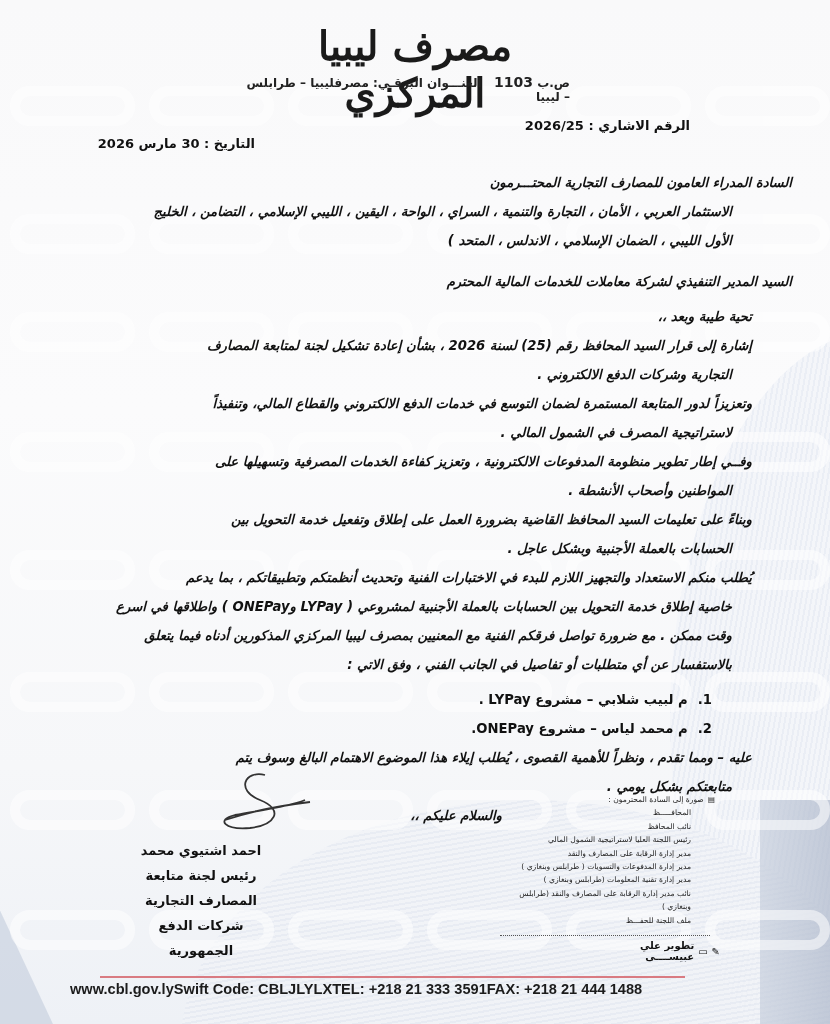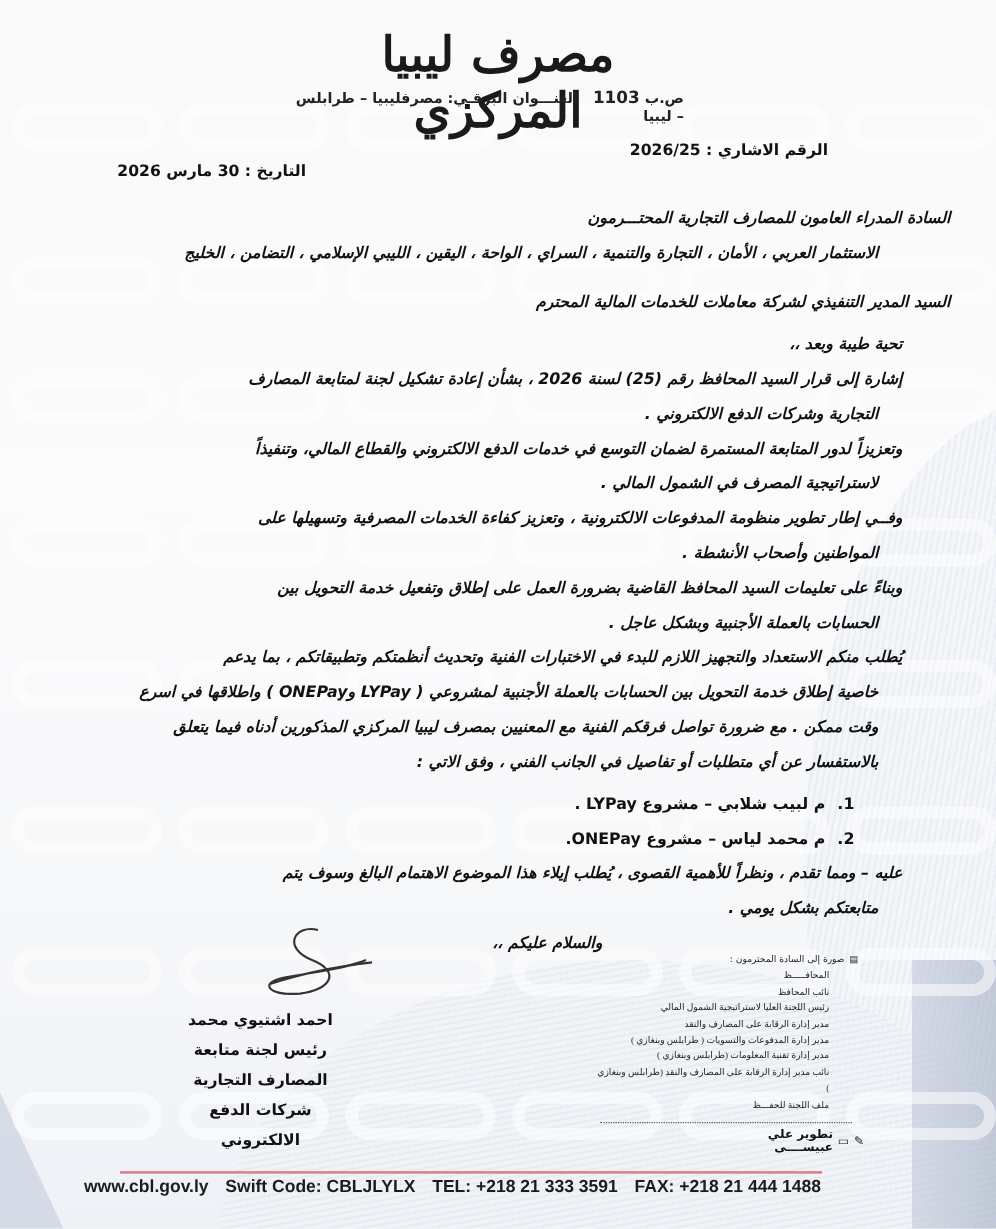--- a/index.html
+++ b/index.html
@@ -70,48 +70,48 @@
     .gap { height: 12px; }
     .list { padding-right: 80px; }
     .list-item { display: flex; gap: 10px; }
     .closing { padding-right: 290px; }
 
     
     .signature-scribble {
       position: absolute; left: 205px; top: 770px; width: 110px; height: 70px;
     }
     .signer {
-      position: absolute; left: 152px; top: 838px; width: 130px;
+      position: absolute; left: 136px; top: 838px; width: 130px;
       direction: rtl; text-align: center; font-size: 13px; font-weight: bold; line-height: 25px;
     }
     
     .cc {
       position: absolute; left: 495px; top: 793px; width: 220px;
       direction: rtl; text-align: right; font-size: 7.6px; line-height: 13.4px; color: #222;
     }
     .cc .cc-title { display: flex; gap: 4px; align-items: center; }
-    .cc .cc-item { padding-right: 24px; font-family: Liberation Serif, serif; }
+    .cc .cc-item { padding-right: 24px; }
     .cc-divider {
       position: absolute; left: 500px; top: 935px; width: 210px;
       border-top: 1px dotted #555;
     }
     .typist {
       position: absolute; left: 590px; top: 940px; width: 130px;
       direction: rtl; text-align: right; font-size: 10px; font-weight: bold;
       display: flex; gap: 4px; align-items: center;
     }
     
     .footer-rule {
       position: absolute; left: 100px; top: 976px; width: 585px; height: 2px;
       background: #d97b82;
     }
     .footer {
       position: absolute; left: 70px; top: 981px; width: 700px;
       font-family: "Liberation Sans", sans-serif; font-size: 14.6px; font-weight: bold;
-      color: #1c1c1c; display: flex; gap: 14px; white-space: nowrap;
+      color: #1c1c1c; display: flex; white-space: nowrap;
     }
   </style>
 </head>
 <body>
 
 <div class="page">
   <div class="bg-swoosh-right"></div>
   <div class="bg-swoosh-bottom"></div>
   <div class="bg-band-right"></div>
   <div class="bg-diag-left"></div>
@@ -194,20 +194,21 @@
     <span>2026/25</span>
   </div>
   <div class="date">
     <span>التاريخ :</span>
     <span>30 مارس 2026</span>
   </div>
 
   <div class="body">
     <div class="line">السادة المدراء العامون للمصارف التجارية المحتـــرمون</div>
     <div class="line indent2">الاستثمار العربي ، الأمان ، التجارة والتنمية ، السراي ، الواحة ، اليقين ، الليبي الإسلامي ، التضامن ، الخليج</div>
+    <div class="line indent2">الأول الليبي ، الضمان الإسلامي ، الاندلس ، المتحد )</div>
     <div class="gap"></div>
     <div class="line">السيد المدير التنفيذي لشركة معاملات للخدمات المالية المحترم</div>
     <div class="gap" style="height:6px"></div>
     <div class="line indent1">تحية طيبة وبعد ،،</div>
 
     <div class="line indent1">إشارة إلى قرار السيد المحافظ رقم (25) لسنة 2026 ، بشأن إعادة تشكيل لجنة لمتابعة المصارف</div>
     <div class="line indent2">التجارية وشركات الدفع الالكتروني .</div>
     <div class="line indent1">وتعزيزاً لدور المتابعة المستمرة لضمان التوسع في خدمات الدفع الالكتروني والقطاع المالي، وتنفيذاً</div>
     <div class="line indent2">لاستراتيجية المصرف في الشمول المالي .</div>
     <div class="line indent1">وفــي إطار تطوير منظومة المدفوعات الالكترونية ، وتعزيز كفاءة الخدمات المصرفية وتسهيلها على</div>
@@ -235,21 +236,21 @@
     <div class="line indent2">متابعتكم بشكل يومي .</div>
     <div class="line closing">والسلام عليكم ،،</div>
   </div>
 
   <svg class="signature-scribble" viewBox="0 0 110 70">
     <path d="M60 5 C 40 0, 30 20, 55 30 C 80 40, 70 55, 45 58 C 20 60, 10 50, 30 45 C 55 40, 80 38, 100 30 M 20 50 C 50 40, 80 35, 105 32" fill="none" stroke="#333" stroke-width="1.8"></path>
   </svg>
   <div class="signer">
     <div>احمد اشتيوي محمد</div>
     <div>رئيس لجنة متابعة المصارف التجارية</div>
-    <div>شركات الدفع الالكتروني</div>
+    <div>شركات الدفع الجمهورية</div>
   </div>
 
   <div class="cc">
     <div class="cc-title">
       <span>▤</span>
       <span>صورة إلى السادة المحترمون :</span>
     </div>
     <div class="cc-item">المحافـــــظ</div>
     <div class="cc-item">نائب المحافظ</div>
     <div class="cc-item">رئيس اللجنة العليا لاستراتيجية الشمول المالي</div>

